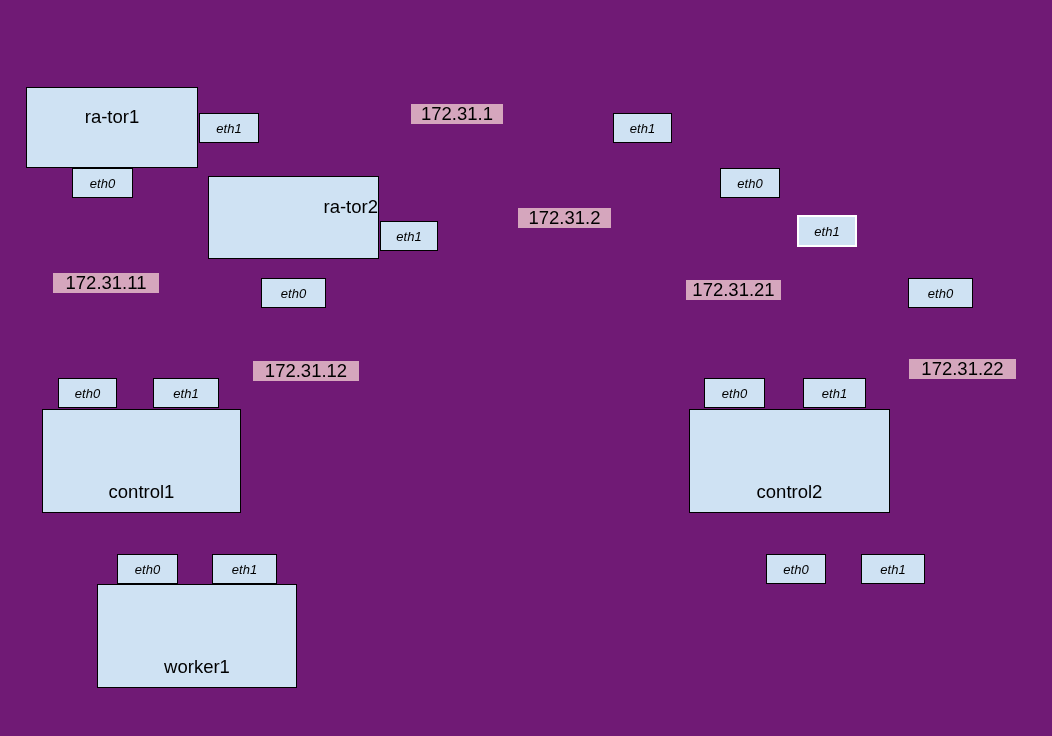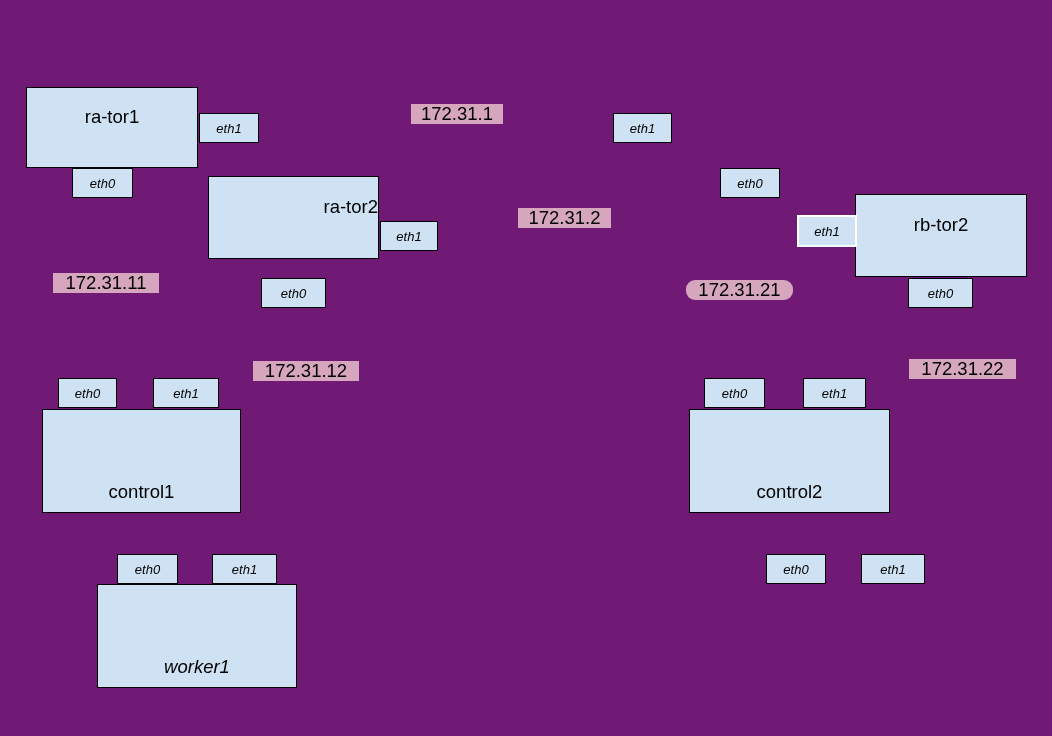--- a/index.html
+++ b/index.html
@@ -69,31 +69,28 @@
 
 <div id="canvas">
 
   <div class="node tor" style="left:26px; top:87px; width:172px; height:81px;">
     <span>ra-tor1</span>
   </div>
   <div class="node tor" style="left:208px; top:176px; width:171px; height:83px;justify-content:flex-end;">
     <span>ra-tor2</span>
   </div>
 
-  <div class="node tor" style="left:855px; top:194px; width:172px; height:83px;">
-    <span>rb-tor2</span>
-  </div>
 
   <div class="node host" style="left:42px; top:409px; width:199px; height:104px;">
     <span>control1</span>
   </div>
   <div class="node host" style="left:689px; top:409px; width:201px; height:104px;">
     <span>control2</span>
   </div>
-  <div class="node host" style="left:97px; top:584px; width:200px; height:104px;font-style:italic;">
+  <div class="node host" style="left:97px; top:584px; width:200px; height:104px;">
     <span>worker1</span>
   </div>
 
   <div class="port" style="left:199px; top:113px; width:60px; height:30px;">eth1</div>
   <div class="port" style="left:72px; top:168px; width:61px; height:30px;">eth0</div>
 
   <div class="port" style="left:380px; top:221px; width:58px; height:30px;">eth1</div>
   <div class="port" style="left:261px; top:278px; width:65px; height:30px;">eth0</div>
 
   <div class="port" style="left:613px; top:113px; width:59px; height:30px;">eth1</div>
@@ -111,16 +108,16 @@
   <div class="port" style="left:117px; top:554px; width:61px; height:30px;">eth0</div>
   <div class="port" style="left:212px; top:554px; width:65px; height:30px;">eth1</div>
 
   <div class="port" style="left:766px; top:554px; width:60px; height:30px;">eth0</div>
   <div class="port" style="left:861px; top:554px; width:64px; height:30px;">eth1</div>
 
   <div class="subnet" style="left:389px; top:104px; width:92px; height:20px;margin-left:22px;">172.31.1</div>
   <div class="subnet" style="left:518px; top:208px; width:93px; height:20px;">172.31.2</div>
   <div class="subnet" style="left:53px; top:273px; width:106px; height:20px;">172.31.11</div>
   <div class="subnet" style="left:253px; top:361px; width:106px; height:20px;">172.31.12</div>
-  <div class="subnet" style="left:686px; top:280px; width:107px; height:20px;border-radius:9px;">172.31.21</div>
+  <div class="subnet" style="left:686px; top:280px; width:95px; height:20px;">172.31.21</div>
   <div class="subnet" style="left:909px; top:359px; width:107px; height:20px;">172.31.22</div>
 
 </div>
 
 </body></html>

